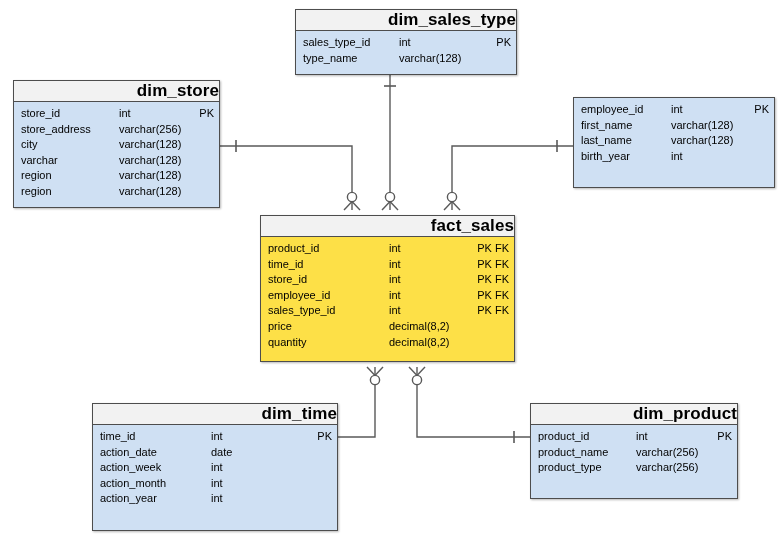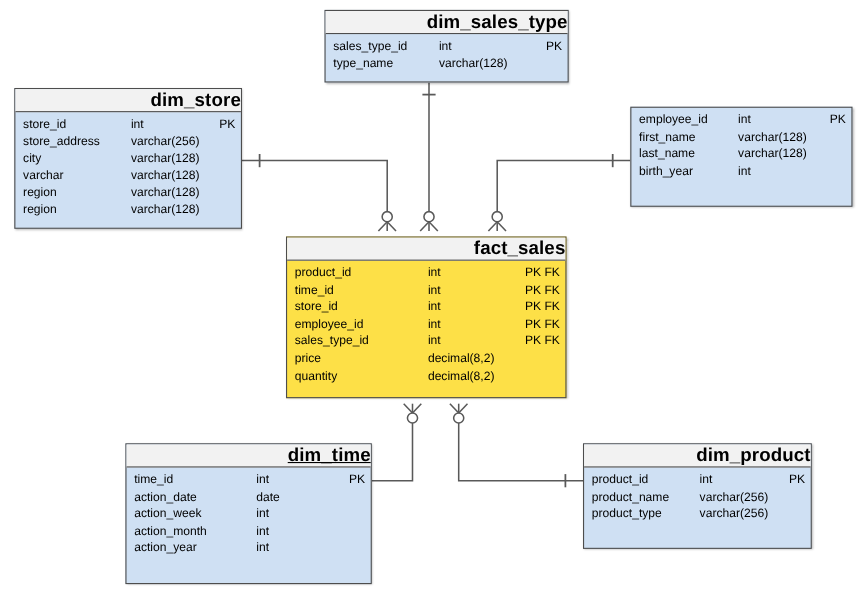--- a/index.html
+++ b/index.html
@@ -226,21 +226,21 @@
         <div class="attr">
           <span class="attr-name">price</span>
           <span class="attr-type" style="left: 128px;">decimal(8,2)</span>
         </div>
         <div class="attr">
           <span class="attr-name">quantity</span>
           <span class="attr-type" style="left: 128px;">decimal(8,2)</span>
         </div>
       </div>
     </div>
-    <div class="entity" style="left: 114px; top: 403px; width: 224px; height: 128px; text-decoration: underline;">
+    <div class="entity" style="left: 92px; top: 403px; width: 246px; height: 128px;">
       <div class="entity-header">dim_time</div>
       <div class="entity-body">
         <div class="attr">
           <span class="attr-name">time_id</span>
           <span class="attr-type" style="left: 118px;">int</span>
           <span class="attr-key">PK</span>
         </div>
         <div class="attr">
           <span class="attr-name">action_date</span>
           <span class="attr-type" style="left: 118px;">date</span>

